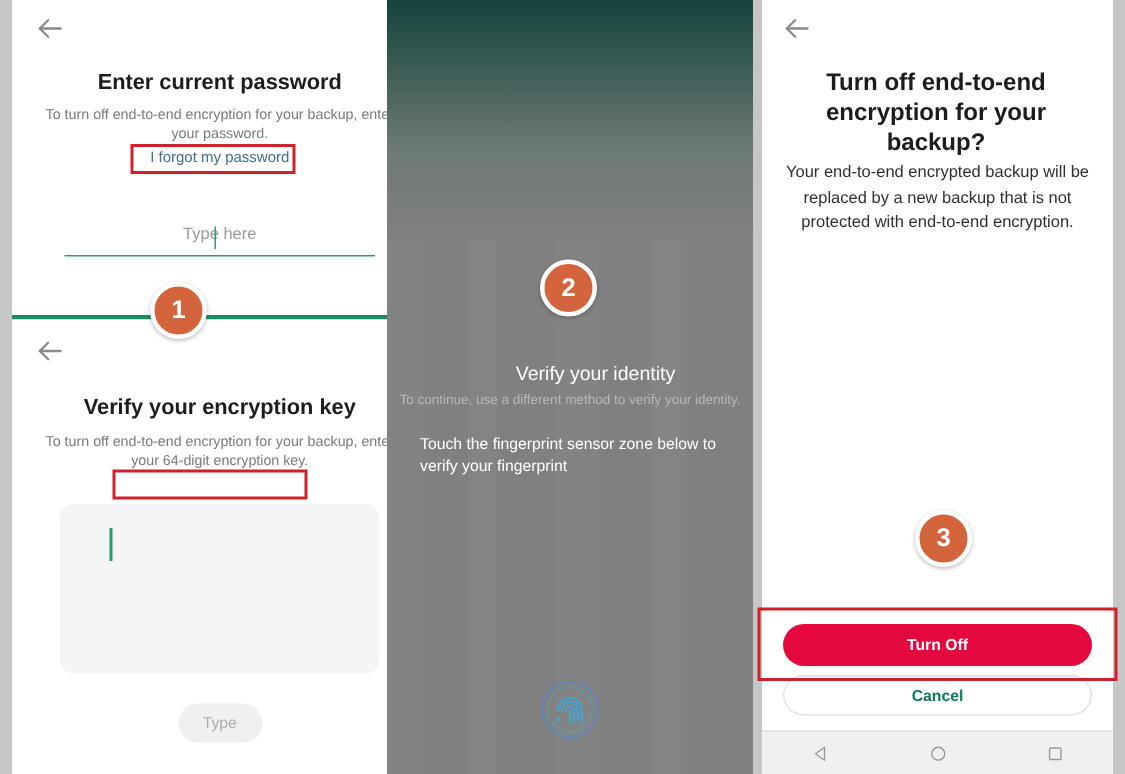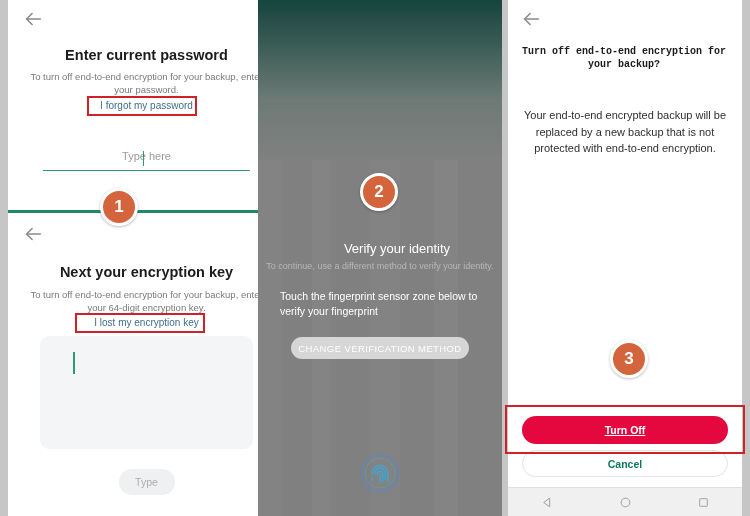--- a/index.html
+++ b/index.html
@@ -130,30 +130,30 @@
     background:#d6d6d6;
     display:flex;align-items:center;justify-content:center;
     color:#ffffff;font-size:9.5px;letter-spacing:.4px;
   }
   .mid-fp{
     position:absolute;left:50%;transform:translateX(-50%);top:452px;
     width:42px;height:42px;
   }
 
   
-  .r-title{position:absolute;left:12px;right:14px;top:46px;font-size:10px;font-family:Liberation Mono, monospace;}
+  .r-title{position:absolute;left:12px;right:14px;top:46px;font-size:16px;}
   .r-body{
     position:absolute;left:16px;right:16px;top:107px;
     text-align:center;color:#2f2f2f;font-size:11px;line-height:1.5;
   }
   .r-turnoff{
     position:absolute;left:14px;right:14px;top:416px;height:28px;
     border-radius:16px;background:#e4083f;
     display:flex;align-items:center;justify-content:center;
-    color:#ffffff;font-size:10.5px;font-weight:bold;text-decoration:underline;
+    color:#ffffff;font-size:10.5px;font-weight:bold;
   }
   .r-turnoff-box{left:505px;top:405px;width:240px;height:49px;}
   .r-cancel{
     position:absolute;left:14px;right:14px;top:450px;height:27px;
     border-radius:16px;background:#ffffff;border:1px solid #e2e2e2;
     box-sizing:border-box;
     display:flex;align-items:center;justify-content:center;
     color:#0c7a5c;font-size:10.5px;font-weight:bold;
   }
   .navbar{
@@ -211,40 +211,38 @@
 
     <div class="pane-divider"></div>
 
     <div class="pane pane-2">
       <div class="backarrow" style="left:14px;top:10px;">
         <svg viewBox="0 0 24 24" fill="none" stroke="currentColor" stroke-width="1.7" stroke-linecap="round" stroke-linejoin="round">
           <line x1="20" y1="12" x2="5" y2="12"></line>
           <polyline points="11,6 5,12 11,18"></polyline>
         </svg>
       </div>
-      <div class="title l2-title">Next your encryption key</div>
+      <div class="title l2-title">Verify your encryption key</div>
       <div class="subtitle l2-sub">To turn off end-to-end encryption for your backup, enter your 64-digit encryption key.</div>
-      <div class="link l2-link">I lost my encryption key</div>
       <div class="l2-textarea">
         <div class="l2-caret"></div>
       </div>
       <div class="l2-next">Type</div>
     </div>
 
     <div class="hl-box l2-linkbox" style="position:absolute;z-index:20;top:313px;"></div>
   </div>
 
   <div class="col col-mid">
     <div class="mid-blur"></div>
     <div class="mid-grad"></div>
 
     <div class="mid-title">Verify your identity</div>
     <div class="mid-sub">To continue, use a different method to verify your identity.</div>
     <div class="mid-touch">Touch the fingerprint sensor zone below to verify your fingerprint</div>
-    <div class="mid-btn">CHANGE VERIFICATION METHOD</div>
 
     <div class="mid-fp">
       <svg viewBox="0 0 48 48" width="42" height="42" fill="none">
         <circle cx="24" cy="24" r="21" stroke="#5e86c8" stroke-width="1.4" opacity="0.85"></circle>
         <circle cx="24" cy="24" r="17" stroke="#3fb5c4" stroke-width="1" opacity="0.5"></circle>
         <g stroke="#3aa9d8" stroke-width="1.6" stroke-linecap="round" fill="none">
           <path d="M15 25 a9 10 0 0 1 18 0 v5"></path>
           <path d="M18 25 a6 7 0 0 1 12 0 v7"></path>
           <path d="M21 25.5 a3 3.5 0 0 1 6 0 v8"></path>
           <path d="M24 25.5 v9"></path>

